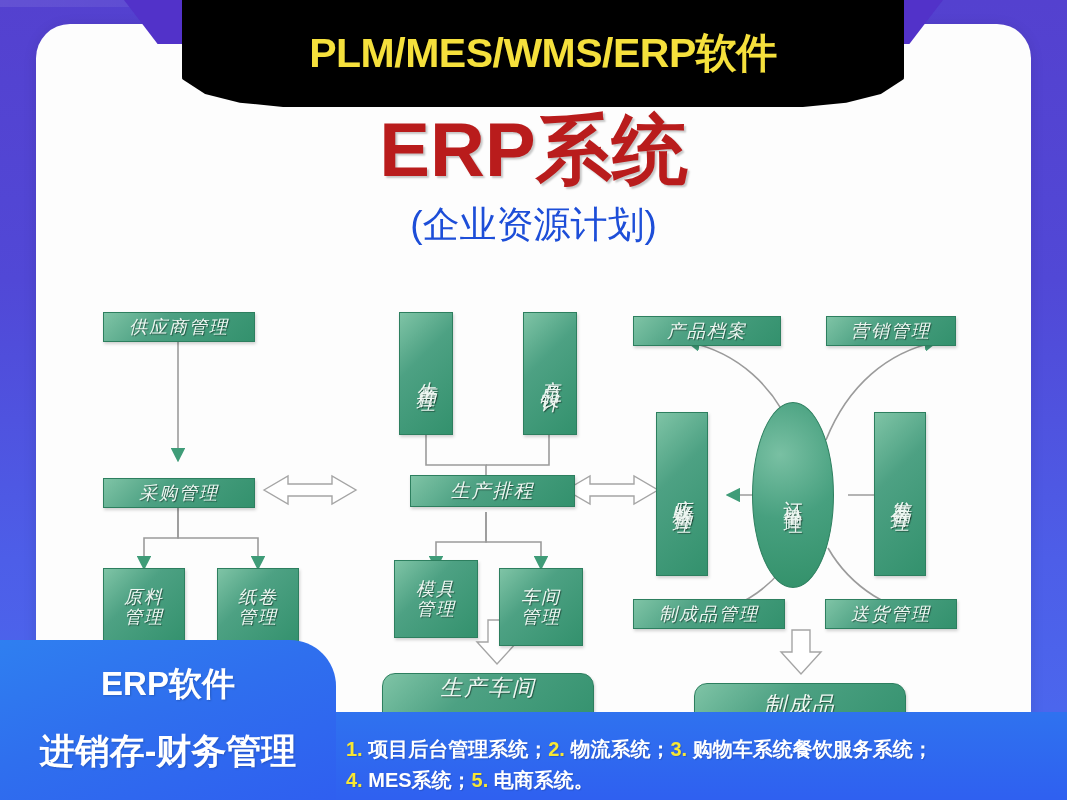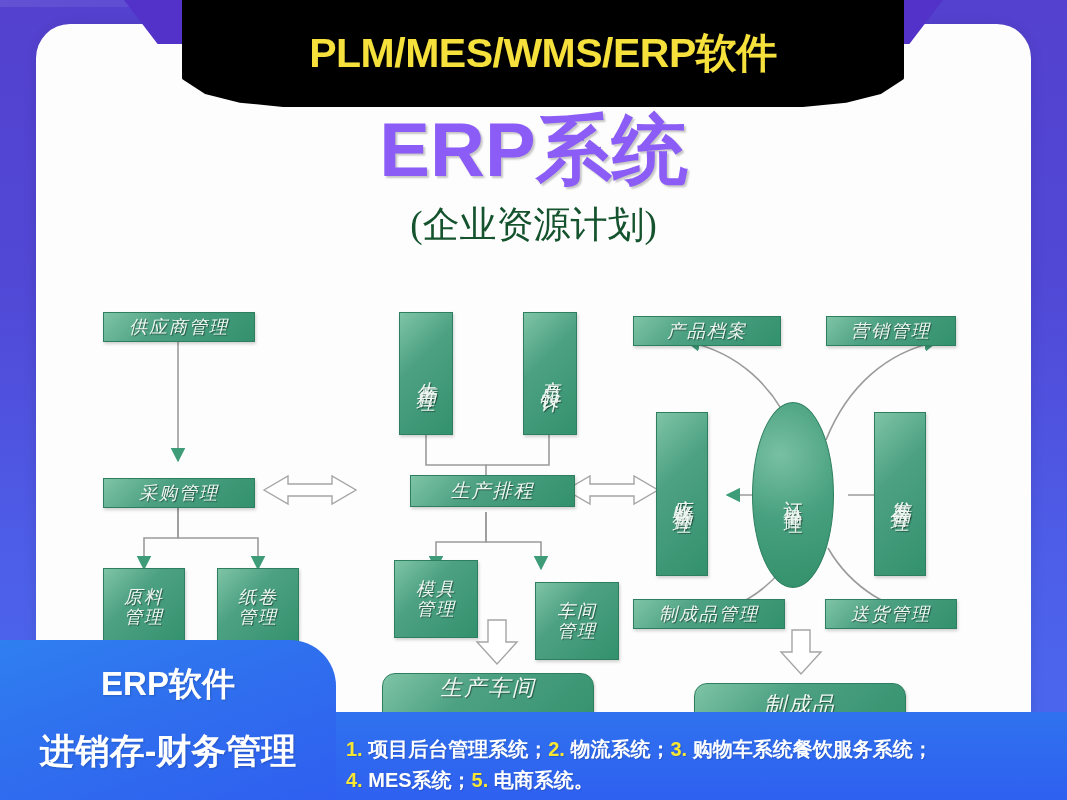--- a/index.html
+++ b/index.html
@@ -38,28 +38,28 @@
     text-shadow:2px 2px 0 rgba(0,0,0,.30);
     white-space:nowrap;
   }
   .banner-wing{position:absolute;top:0;width:60px;height:44px;background:#5232c9;}
   .wing-l{left:124px;clip-path:polygon(0 0,100% 0,100% 100%,56% 100%);}
   .wing-r{right:124px;clip-path:polygon(0 0,100% 0,44% 100%,0 100%);}
 
   
   .title{
     position:absolute;left:0;right:0;top:100px;text-align:center;
-    font-size:76px;font-weight:bold;color:#8b5cf6;
+    font-size:76px;font-weight:bold;color:#b91c1c;
     text-shadow:2px 2px 2px rgba(0,0,0,.22);
     font-family:"Liberation Sans","DejaVu Sans",sans-serif;
   }
   .subtitle{
     position:absolute;left:0;right:0;top:200px;text-align:center;
-    font-size:37px;color:#14532d;
-    font-family:Liberation Serif, serif;
+    font-size:37px;color:#1d4ed8;
+    font-family:Liberation Sans, sans-serif;
   }
 
   
   .diagram{position:absolute;left:36px;top:290px;width:995px;height:430px;}
   .box{
     position:absolute;box-sizing:border-box;
     background:linear-gradient(135deg,#7fc4a6 0%,#4da183 38%,#33916d 100%);
     border:1px solid #2d7f5f;
     color:#eef7f2;
     display:flex;align-items:center;justify-content:center;
@@ -188,21 +188,21 @@
 
     <div class="box" style="left:374px;top:185px;width:165px;height:32px;font-size:19px;">
       <span>生产排程</span>
     </div>
 
     <div class="box" style="left:358px;top:270px;width:84px;height:78px;font-size:18px;white-space:pre;">
       <span>模具
 管理</span>
     </div>
 
-    <div class="box" style="left:463px;top:292px;width:84px;height:78px;font-size:18px;white-space:pre;margin-left:36px;">
+    <div class="box" style="left:463px;top:278px;width:84px;height:78px;font-size:18px;white-space:pre;">
       <span>车间
 管理</span>
     </div>
 
     <div class="box round" style="left:346px;top:383px;width:212px;height:62px;font-size:22px;align-items:flex-start;padding-top:2px;">
       <span>生产车间</span>
     </div>
 
     <div class="box" style="left:597px;top:26px;width:148px;height:30px;font-size:18px;">
       <span>产品档案</span>

